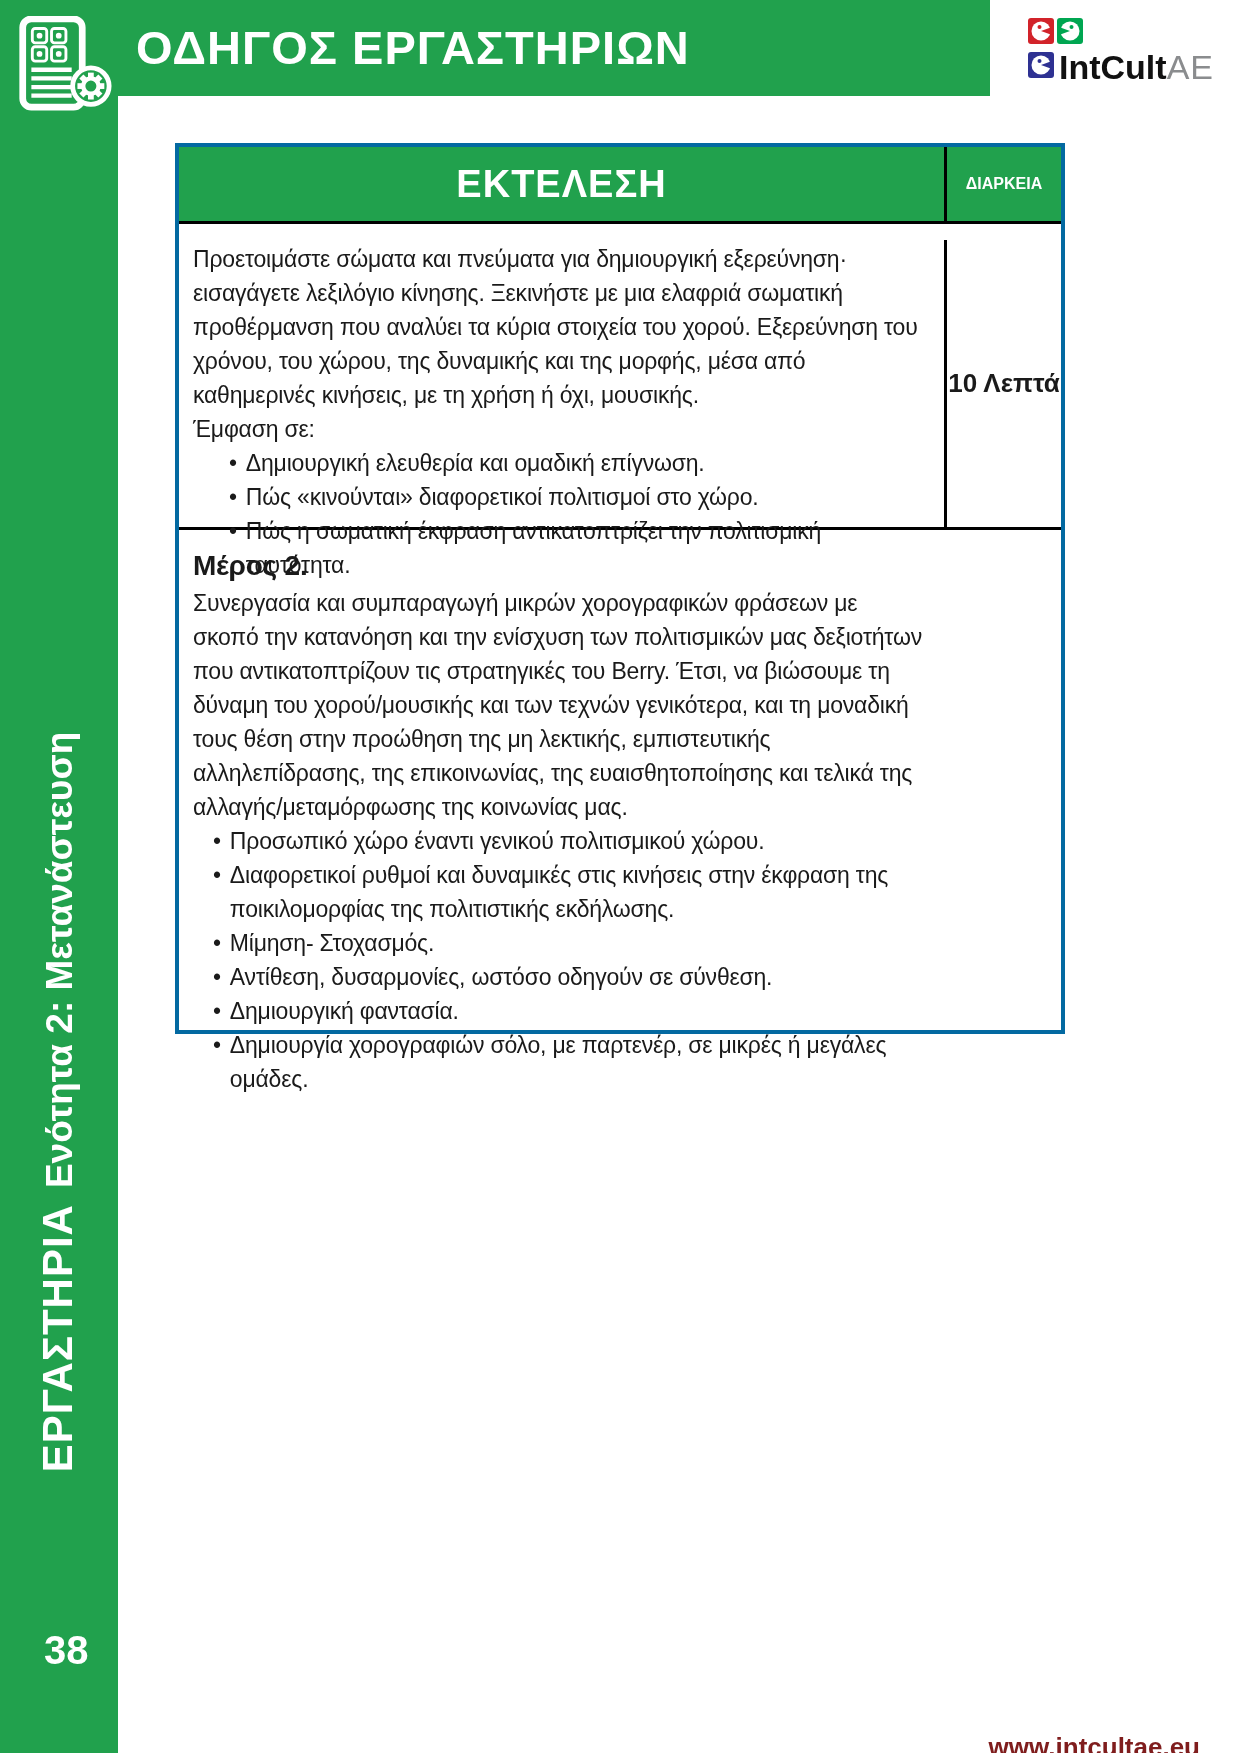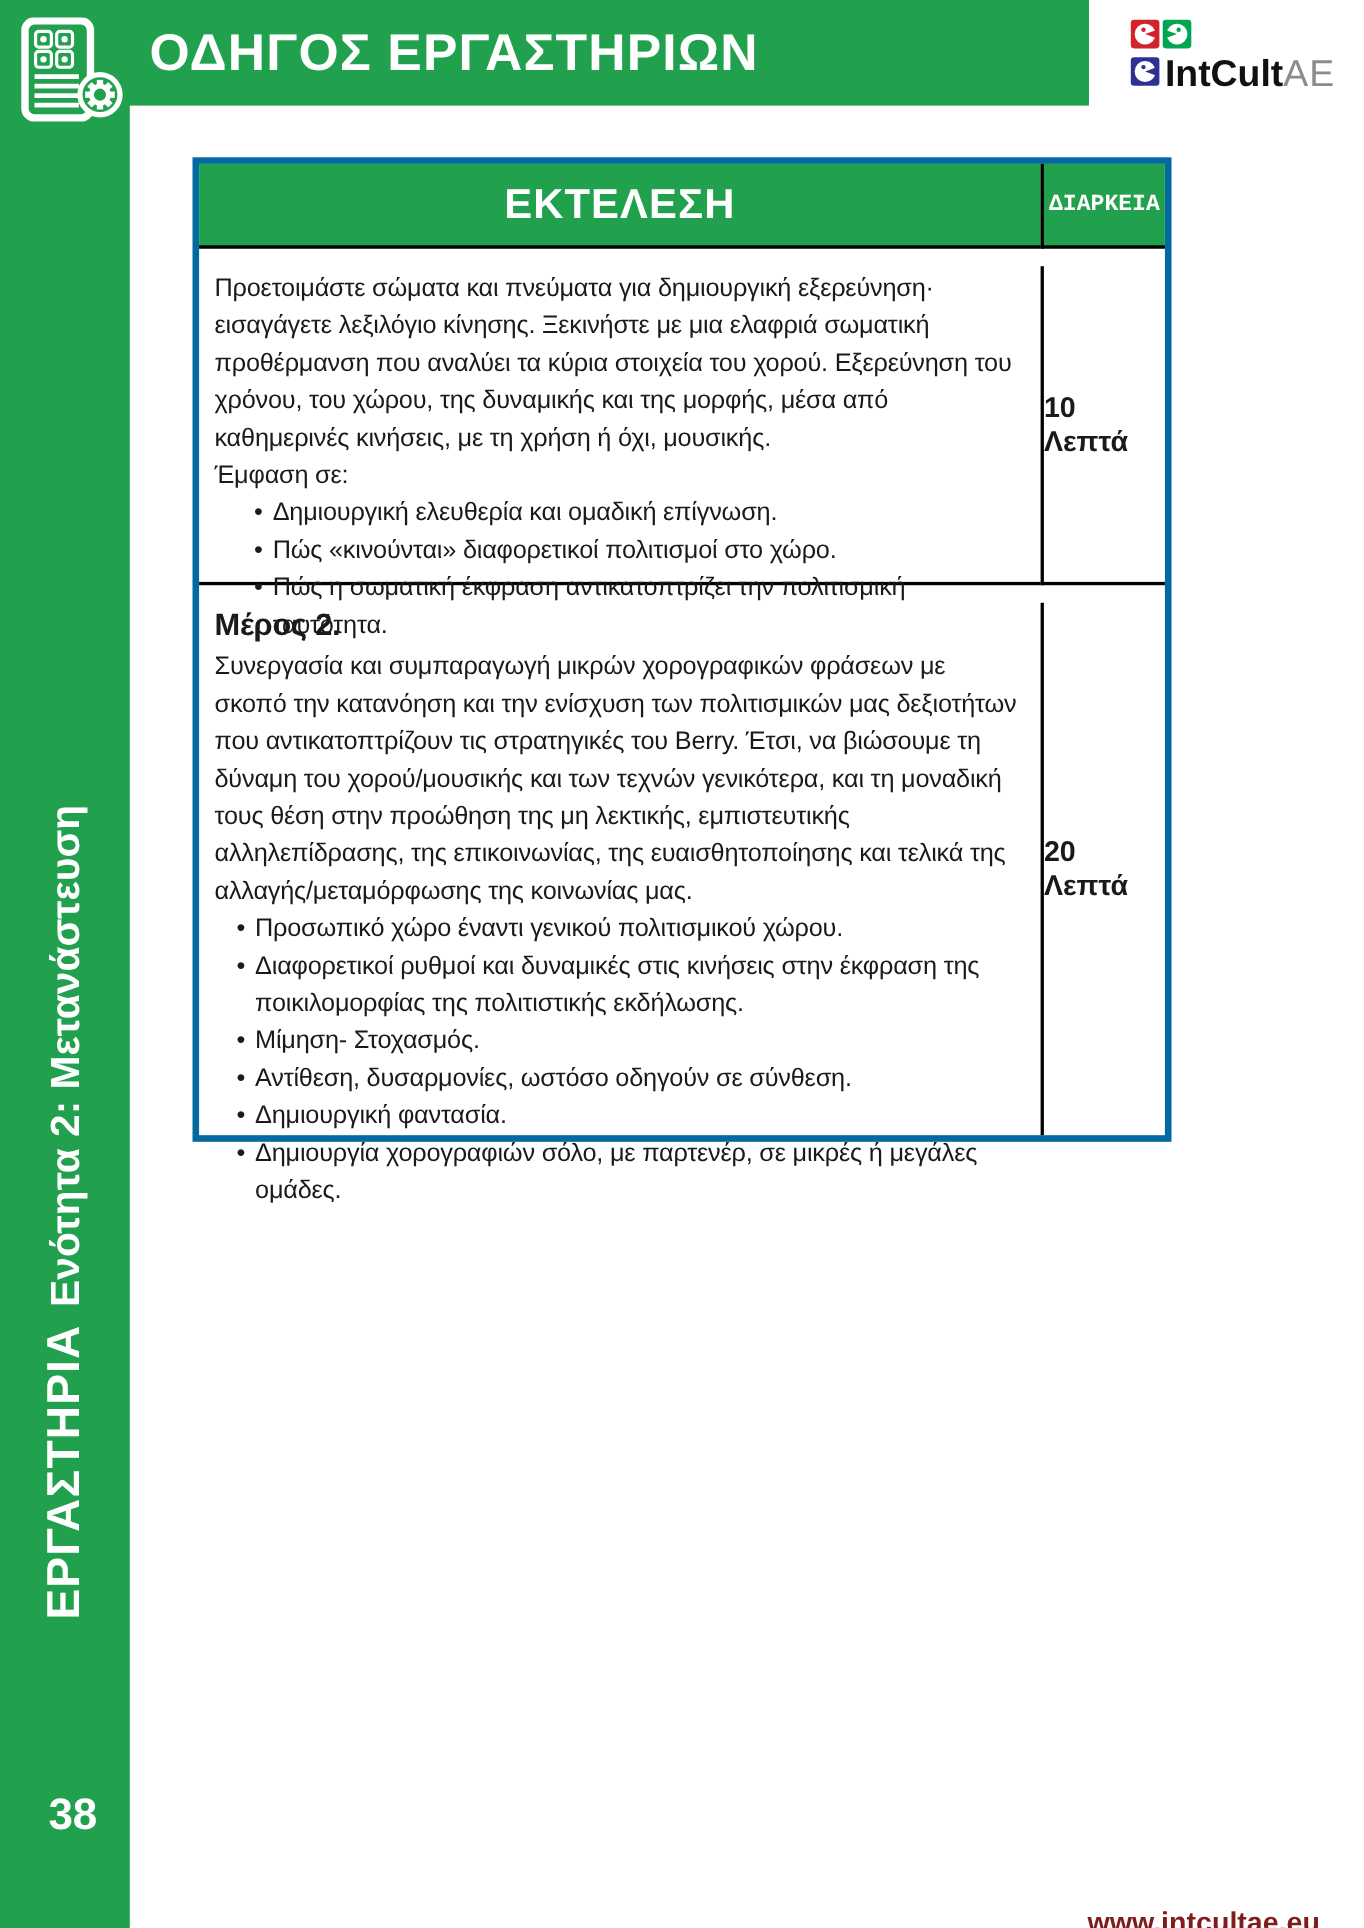--- a/index.html
+++ b/index.html
@@ -19,27 +19,27 @@
   .logo{position:absolute;left:1028px;top:18px;width:190px;height:66px;}
   .logo-sq{position:absolute;width:26px;height:26px;border-radius:3px;}
   .sq-red{left:0;top:0;background:#D2232A;}
   .sq-green{left:29px;top:0;background:#00A651;}
   .sq-blue{left:0;top:34px;background:#2E3192;}
   .logo-text{position:absolute;left:31px;top:30px;font-size:34px;white-space:nowrap;}
   .logo-text .b{font-weight:bold;color:#111111;margin-top:34px;}
   .logo-text .l{font-weight:normal;color:#8A8C8E;letter-spacing:1px;}
 
   
-  .sched{position:absolute;left:175px;top:143px;width:890px;border:6px solid #0369a1;
+  .sched{position:absolute;left:175px;top:143px;width:890px;border:4px solid #0369a1;
          box-sizing:border-box;display:grid;grid-template-columns:765px 1fr;
          grid-template-rows:77px 306px 500px;background:#fff;}
   .th{background:#21A14D;color:#fff;font-weight:bold;display:flex;align-items:center;
       justify-content:center;border-bottom:3px solid #000;}
   .th-exec{font-size:38px;letter-spacing:1px;}
-  .th-dur{font-size:21px;border-left:3px solid #000;font-family:Liberation Mono, monospace;}
+  .th-dur{font-size:16px;border-left:3px solid #000;}
   .cellc{padding:18px 22px 0 14px;font-size:23px;line-height:34px;letter-spacing:-0.2px;}
   .row1{border-bottom:3px solid #000;}
   .dur{border-left:3px solid #000;display:flex;align-items:center;justify-content:center;
        font-weight:bold;font-size:26px;margin-top:16px;}
   .cellc h3{margin:0 0 2px 0;font-size:28px;line-height:36px;font-weight:bold;}
   .cellc p{margin:0;}
   .bullet{display:flex;}
   .bullet .dot{flex:0 0 auto;}
   .bullet .bt{padding-left:9px;}
   .ind1{padding-left:36px;}
@@ -170,21 +170,20 @@
         </div>
       <div class="bullet ind2">
           <span class="dot">•</span>
           <span class="bt">Δημιουργική φαντασία.</span>
         </div>
       <div class="bullet ind2">
           <span class="dot">•</span>
           <span class="bt">Δημιουργία χορογραφιών σόλο, με παρτενέρ, σε μικρές ή μεγάλες ομάδες.</span>
         </div>
     </div>
-    <div class="dur">20 Λεπτά</div>
 
   </div>
 
   <div class="side-vert">
     <span class="sv-main">ΕΡΓΑΣΤΗΡΙΑ</span><span class="sv-rest">Ενότητα 2: Μετανάστευση</span>
   </div>
   <div class="page-num">38</div>
 
   <div class="site-url">www.intcultae.eu</div>
 

